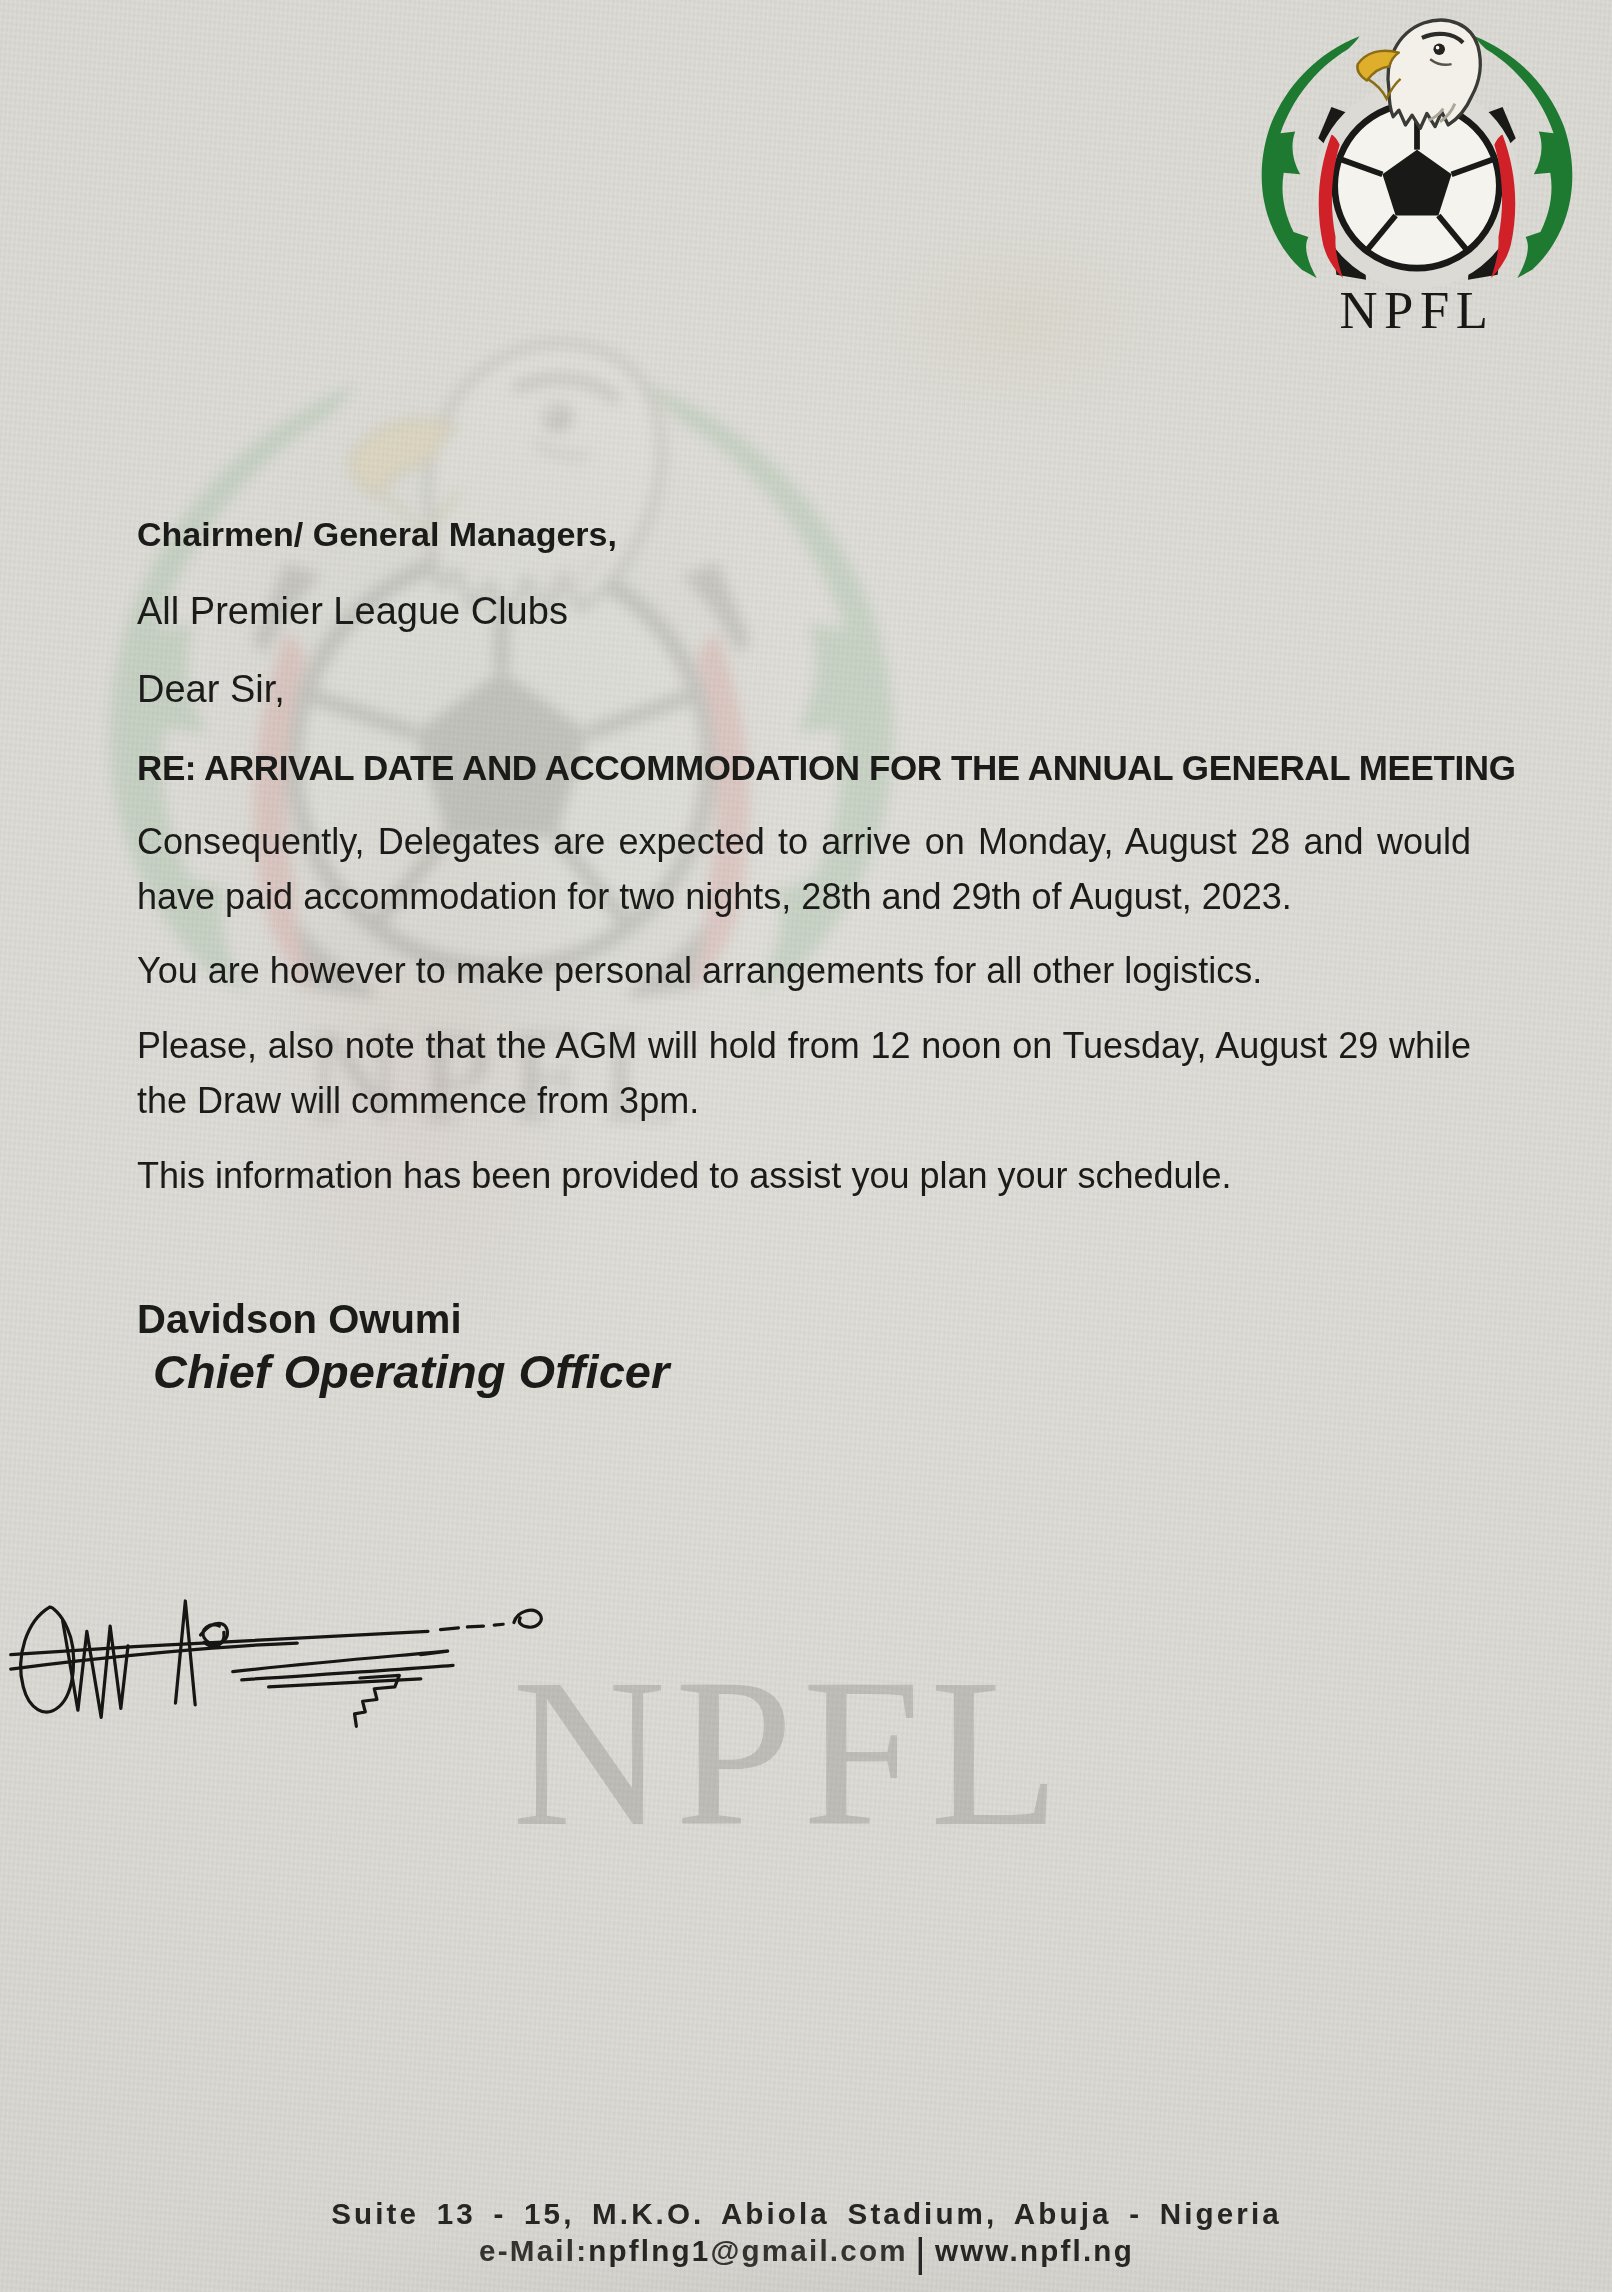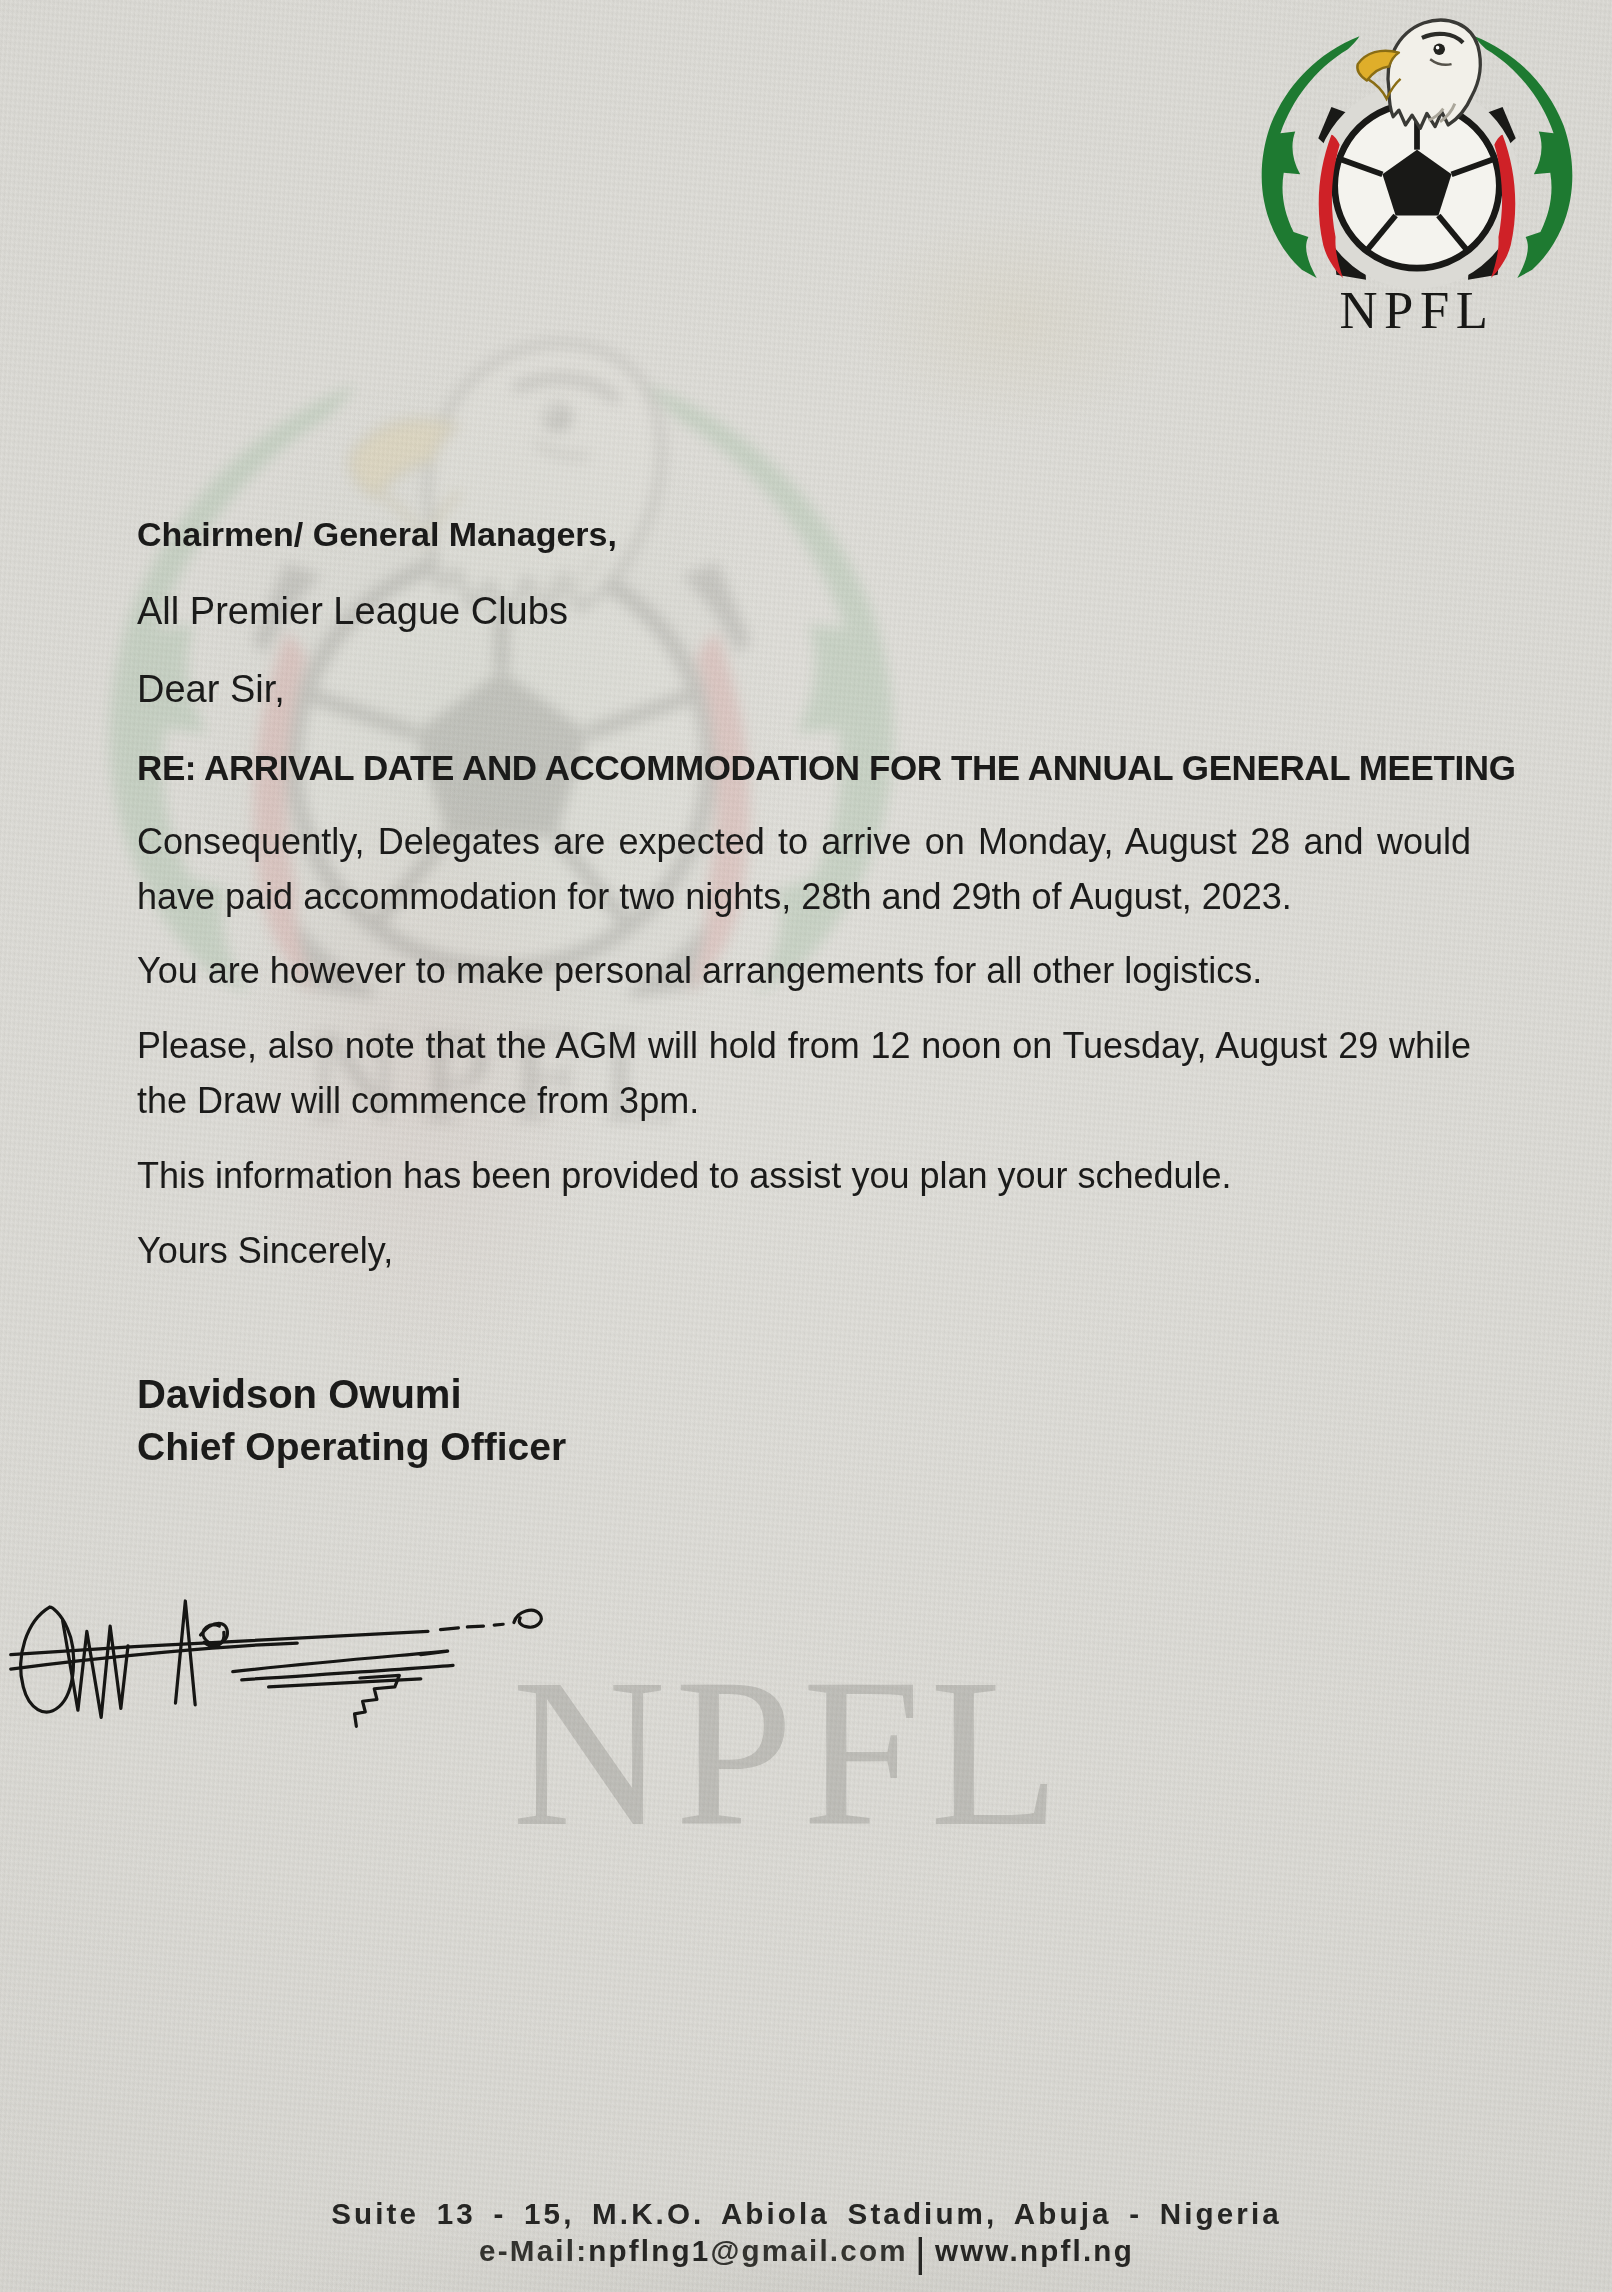--- a/index.html
+++ b/index.html
@@ -63,21 +63,21 @@
   }
   .date-line { font-size: 38px; margin-bottom: 99px; }
   .recipient-name { font-weight: bold; font-size: 34px; margin-bottom: 22.4px; }
   .recipient-org { font-size: 38px; margin-bottom: 22.4px; }
   .salutation { font-size: 38px; margin-bottom: 23px; }
   .subject { font-weight: bold; font-size: 35px; letter-spacing: -0.4px; white-space: nowrap; margin-bottom: 19px; }
   .para { margin-bottom: 19.7px; }
   .para.justified { text-align: justify; text-align-last: left; }
   .closing { margin-bottom: 0; }
   .sig-name { font-weight: bold; font-size: 40px; margin-top: 90px; line-height: 52px; }
-  .sig-title { font-weight: bold; font-size: 39px; line-height: 54px; }
+  .sig-title { font-weight: bold; font-style: italic; font-size: 47px; line-height: 54px; margin-left: 16px; }
 
   .signature-svg {
     position: absolute; left: 0px; top: 1592px;
     width: 573px; height: 206px;
     pointer-events: none;
   }
 
   .footer {
     position: absolute; left: 0; top: 2196px; width: 100%;
     text-align: center; color: #262624;
@@ -175,21 +175,20 @@
 
     <div class="salutation">Dear Sir,</div>
 
     <div class="subject">RE: ARRIVAL DATE AND ACCOMMODATION FOR THE ANNUAL GENERAL MEETING</div>
 
     <div class="para justified">Consequently, Delegates are expected to arrive on Monday, August 28 and would have paid accommodation for two nights, 28th and 29th of August, 2023.</div>
     <div class="para">You are however to make personal arrangements for all other logistics.</div>
     <div class="para justified">Please, also note that the AGM will hold from 12 noon on Tuesday, August 29 while the Draw will commence from 3pm.</div>
     <div class="para">This information has been provided to assist you plan your schedule.</div>
 
-    <div class="para closing">Yours Sincerely,</div>
 
     <div class="sig-name">Davidson Owumi</div>
     <div class="sig-title">Chief Operating Officer</div>
   </div>
 
   <svg class="signature-svg" viewBox="0 0 640 230">
     <g stroke="#161614" stroke-width="3.6" fill="none" stroke-linecap="round" stroke-linejoin="round">
       <path d="M55 17 C 30 32 17 72 26 106 C 32 130 50 142 66 128 C 84 112 87 66 75 40 C 68 24 58 16 55 17"></path>
       <path d="M70 32 L 87 132 L 97 44 L 113 140 L 123 38 L 135 130 L 143 60"></path>
       <path d="M196 124 L 207 10 L 218 126"></path>

